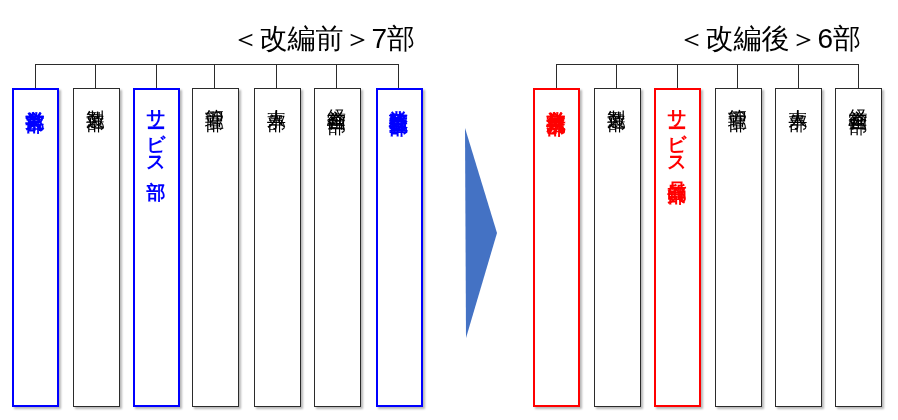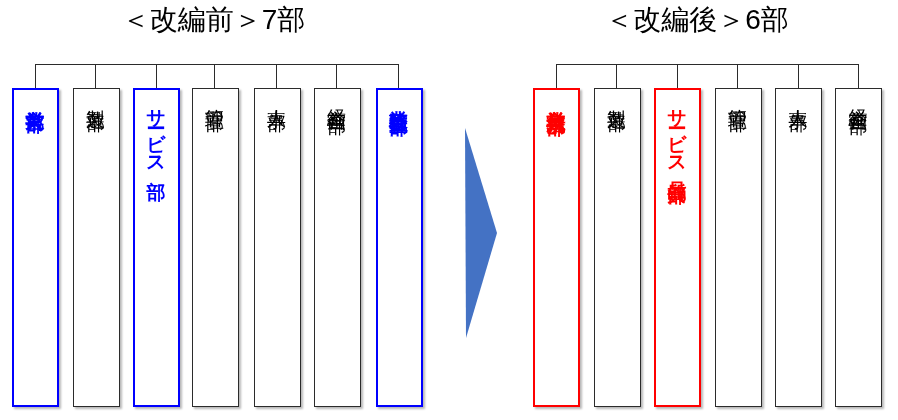--- a/index.html
+++ b/index.html
@@ -10,26 +10,26 @@
   .canvas {
     position: relative;
     width: 898px;
     height: 420px;
     background: #ffffff;
     font-family: "Liberation Sans", "DejaVu Sans", sans-serif;
     overflow: hidden;
   }
   .title {
     position: absolute;
-    top: 1px;
+    top: 20px;
     margin: 0;
     font-size: 28px;
     font-weight: 400;
     color: #000000;
-    text-align: center;
+    text-align: right;
     white-space: nowrap;
   }
   .hline {
     position: absolute;
     top: 64px;
     height: 0;
     border-top: 1.6px solid var(--connector, #2b2b2b);
   }
   .vline {
     position: absolute;

